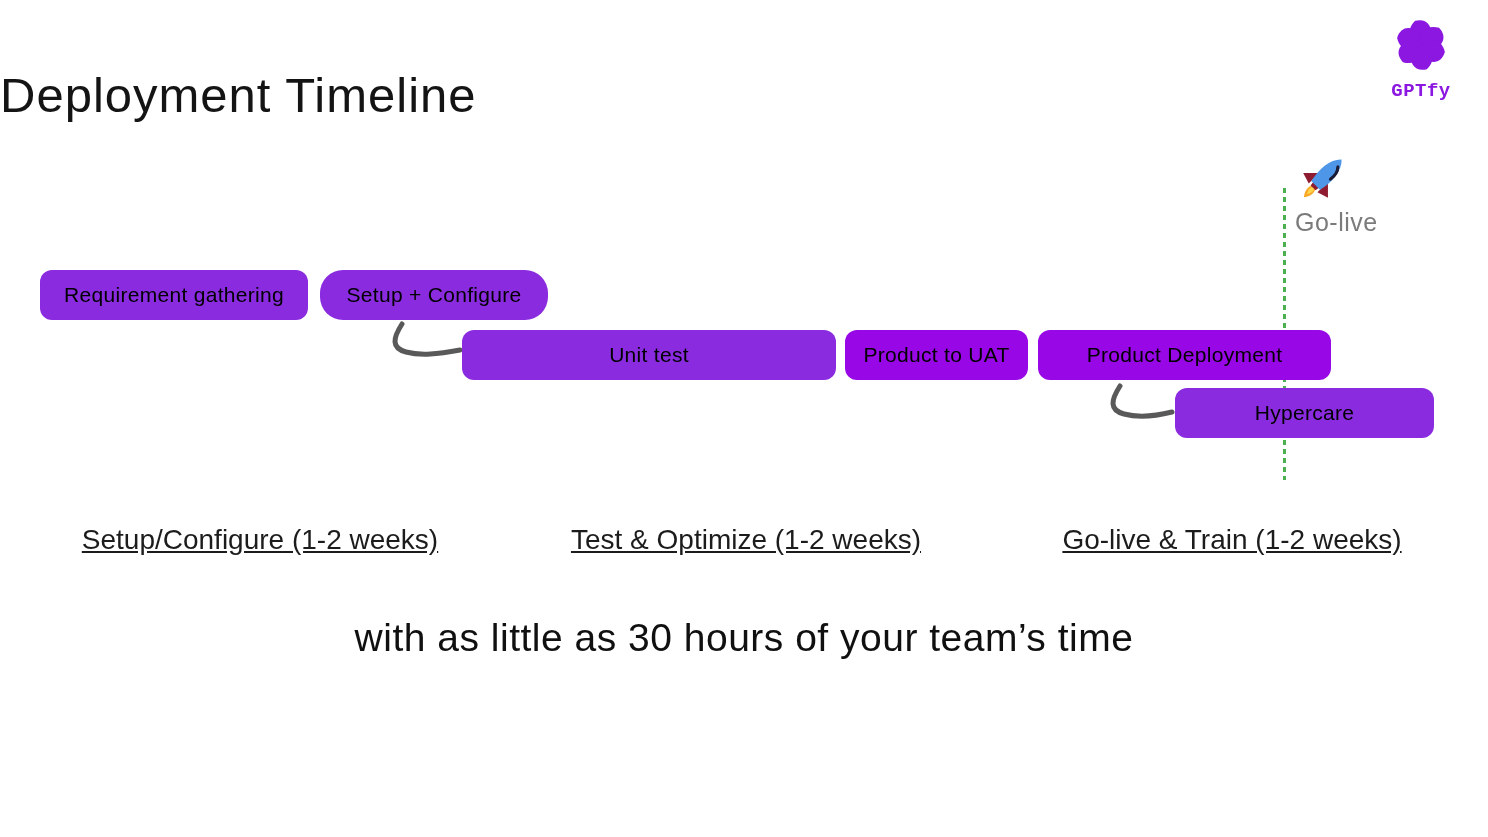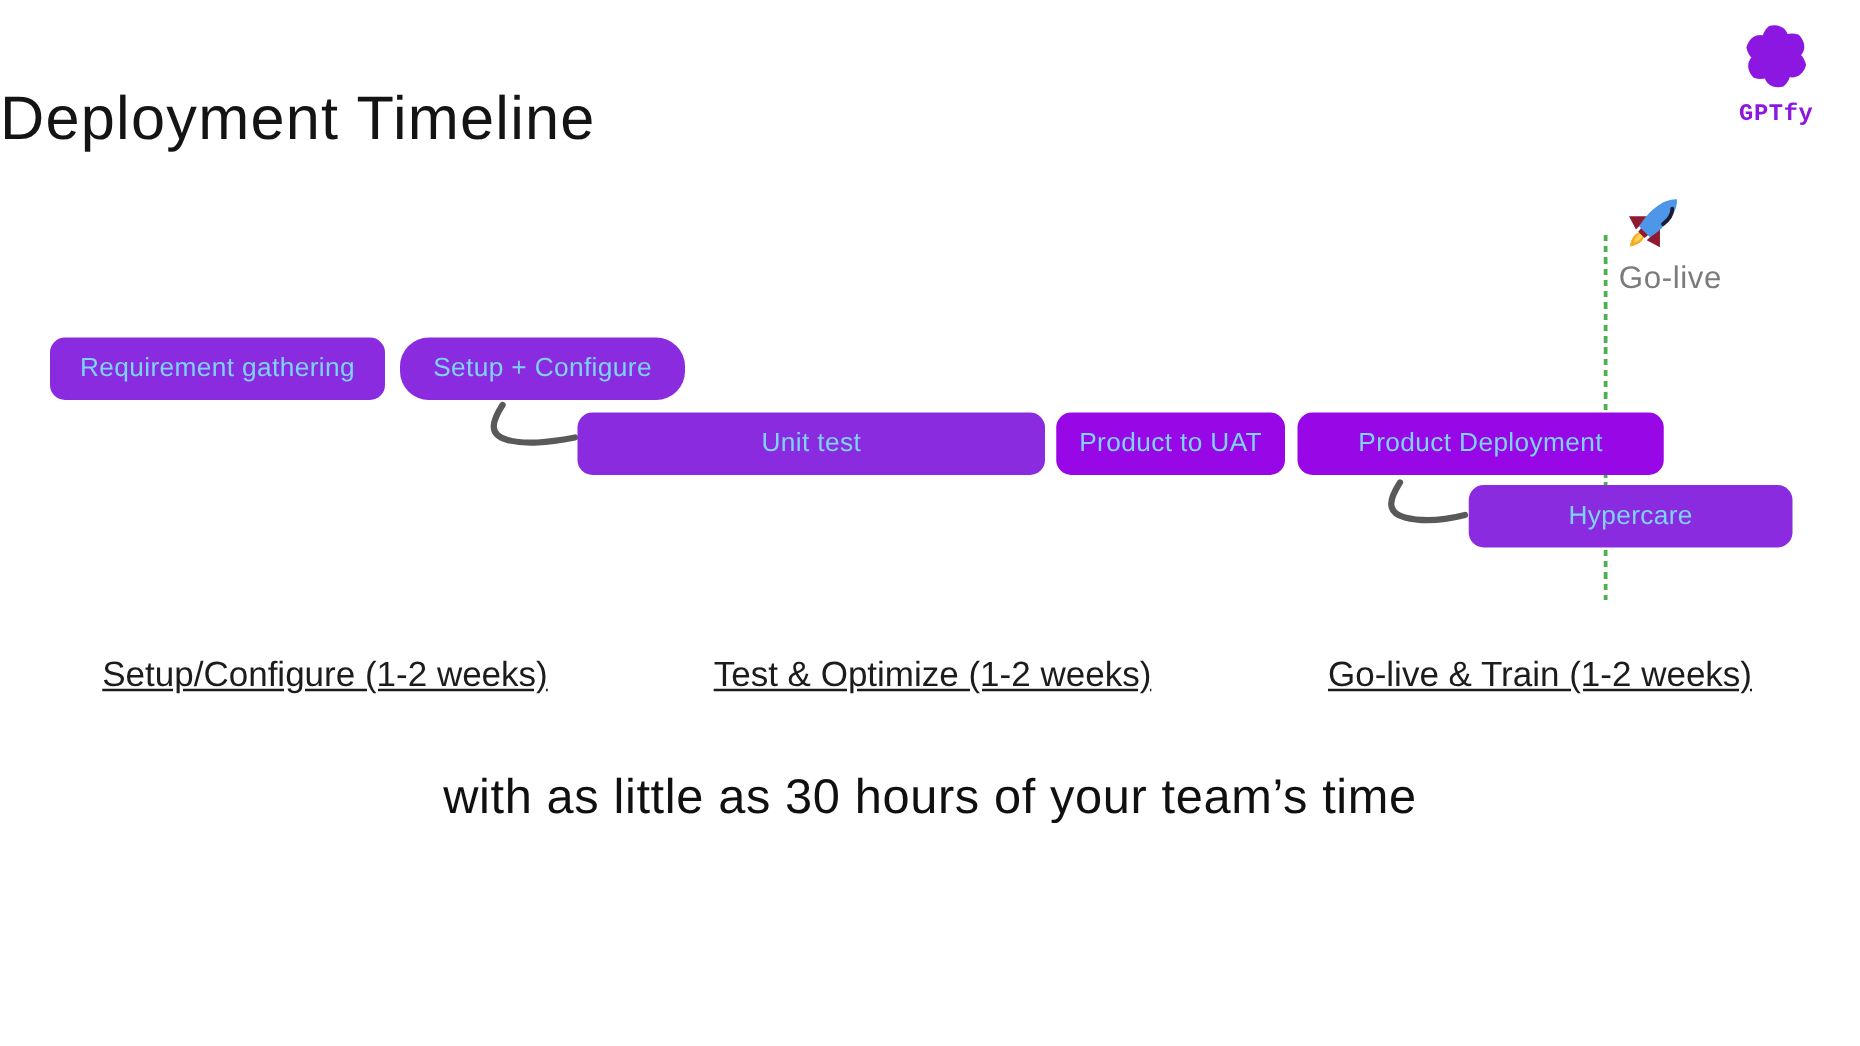--- a/index.html
+++ b/index.html
@@ -20,21 +20,21 @@
   .golive svg{width:56px;height:56px;}
   .golive-label{font-size:25px;color:#7b7b7b;margin-top:2px;letter-spacing:.5px;}
   .vline{
     position:absolute;left:1283px;top:188px;width:3px;height:292px;z-index:1;
     background:repeating-linear-gradient(to bottom,#4CAF50 0 5px,rgba(0,0,0,0) 5px 9px);
   }
   
   .bar{
     position:absolute;height:50px;border-radius:12px;z-index:2;
     display:flex;align-items:center;justify-content:center;
-    color:#7dd3fc;font-size:21px;letter-spacing:.3px;white-space:nowrap;
+    color:#000000;font-size:21px;letter-spacing:.3px;white-space:nowrap;
   }
   .b1{left:40px; top:270px;width:268px;}
   .b2{left:320px;top:270px;width:228px;border-radius:23px;}
   .b3{left:462px;top:330px;width:374px;}
   .b4{left:845px;top:330px;width:183px;}
   .b5{left:1038px;top:330px;width:293px;}
   .b6{left:1175px;top:388px;width:259px;}
   .arrows{position:absolute;left:0;top:0;width:1488px;height:837px;z-index:2;pointer-events:none;}
   .arrows path{fill:none;stroke:#595959;stroke-width:5;stroke-linecap:round;}
   

